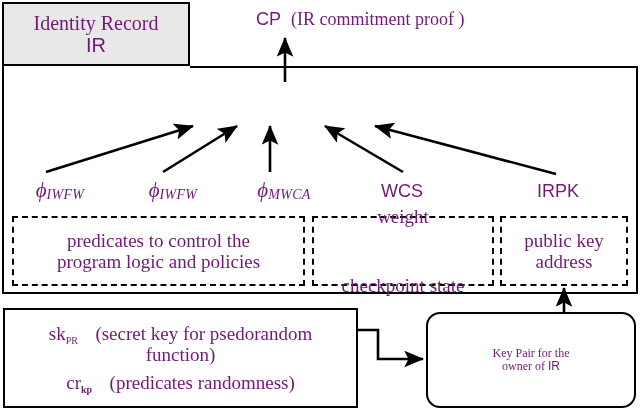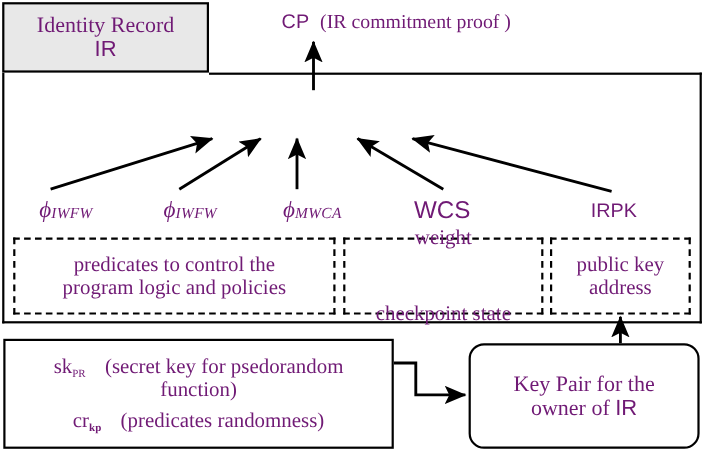--- a/index.html
+++ b/index.html
@@ -91,21 +91,21 @@
     font-size: 14px;
     font-style: italic;
     vertical-align: baseline;
     position: relative;
     top: 4px;
     letter-spacing: 0.3px;
   }
   #tag-cwcd { left: 2px;   top: 177px; width: 116px; }
   #tag-iwfw { left: 118px; top: 177px; width: 110px; }
   #tag-mwca { left: 226px; top: 177px; width: 116px; }
-  #tag-wcs  { left: 348px; top: 177px; width: 108px; font-size: 22px; }
+  #tag-wcs  { left: 348px; top: 177px; width: 108px; font-size: 18px; }
   #tag-irpk { left: 496px; top: 177px; width: 124px; font-size: 18px; }
 
   
   .dbox {
     border: 2px dashed #000;
     background: #fff;
     flex-direction: column;
     font-size: 19px;
     top: 216px;
     height: 70px;
@@ -130,21 +130,21 @@
   }
   #sk-box .vsub-b { font-weight: bold; }
 
   
   #keypair-box {
     left: 426px; top: 312px; width: 210px; height: 96px;
     border: 2px solid #000;
     border-radius: 14px;
     background: #fff;
     flex-direction: column;
-    font-size: 20px;
+    font-size: 12px;
   }
   #keypair-box .kp2 .sans-ir { font-family: "Liberation Sans", sans-serif; }
 </style>
 </head>
 <body>
 
 <div id="canvas">
 
   <svg id="svg-layer" viewBox="0 0 640 411">
     <defs>

